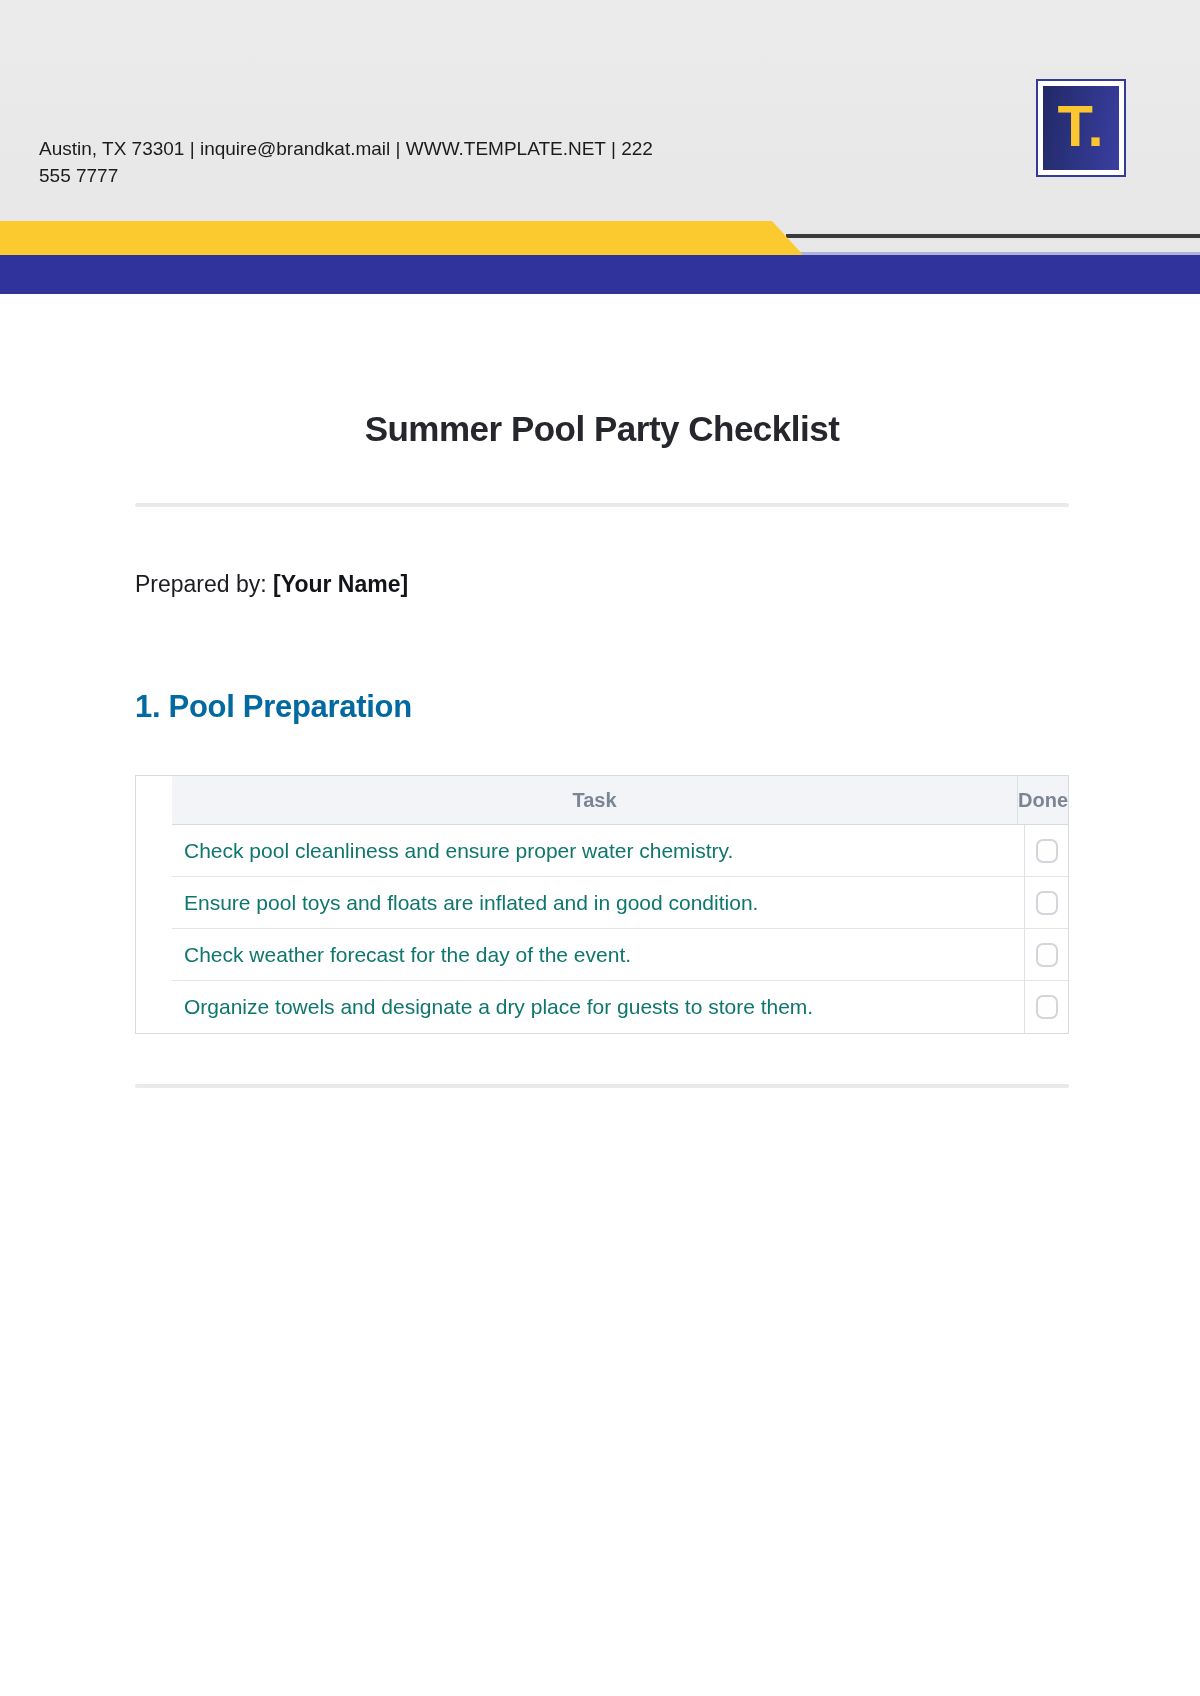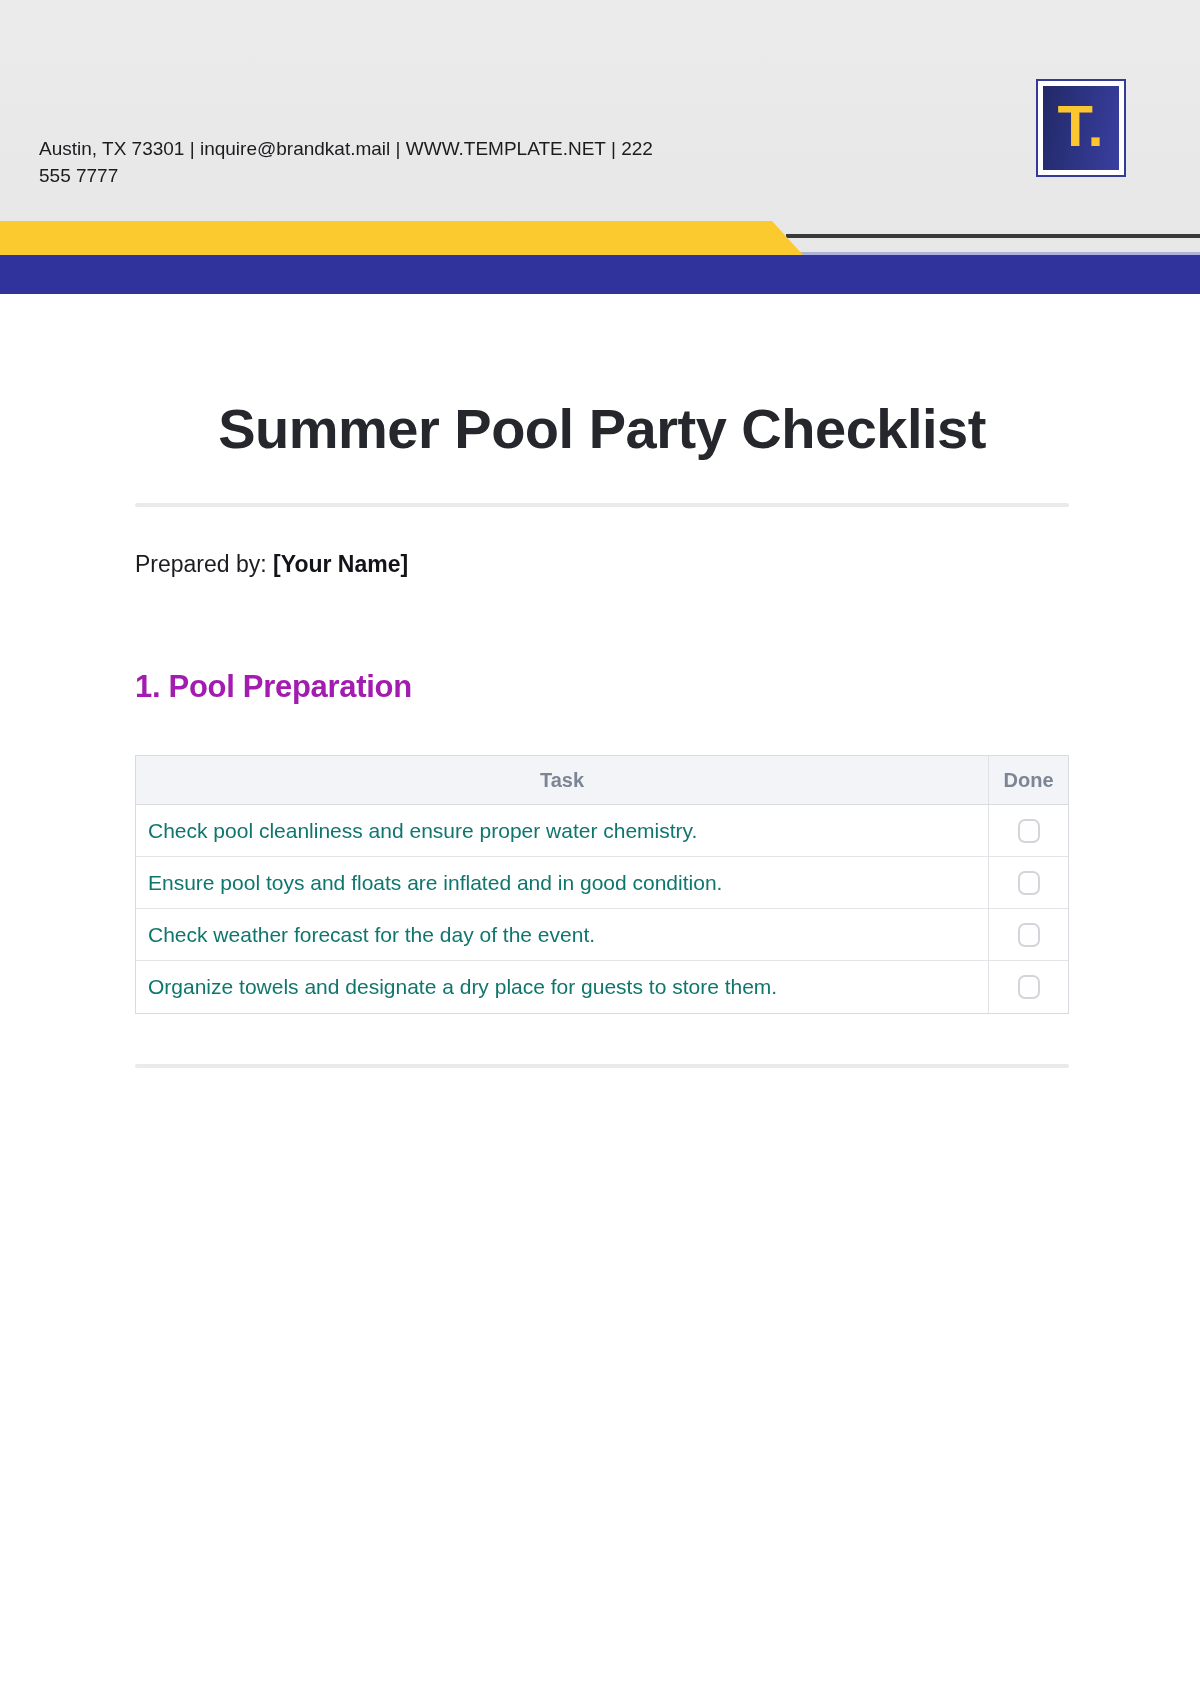--- a/index.html
+++ b/index.html
@@ -73,55 +73,56 @@
   }
 
   
   .content {
     width: 934px;
     margin-left: 135px;
   }
   .doc-title {
     margin-top: 108px;
     text-align: center;
-    font-size: 56px;
+    font-size: 35px;
     line-height: 53px;
     font-weight: 800;
     letter-spacing: -0.5px;
     color: #26272c;
   }
   .divider {
     margin-top: 48px;
     height: 4px;
     border-radius: 2px;
     background: #e9eaec;
   }
   .divider-2 { margin-top: 50px; }
   .prepared {
-    margin-top: 43px;
+    margin-top: 63px;
     font-size: 23px;
     line-height: 28px;
     color: #1c1d21;
   }
   .prepared b { font-weight: 700; color: #131419; }
   .section-heading {
     margin-top: 90px;
     font-size: 31px;
     line-height: 37px;
     font-weight: 800;
     letter-spacing: -0.3px;
-    color: #a21caf;
+    color: #0369a1;
   }
   .section-heading-2 { margin-top: 51px; }
 
   
   .checklist-table {
     margin-top: 50px;
     border: 1px solid #d9dbe0;
     background: #ffffff;
+    padding-left: 36px;
   }
   .t-head {
     display: flex;
     height: 49px;
     background: #f3f4f7;
     border-bottom: 1px solid #d9dbe0;
   }
   .t-row {
     display: flex;
     height: 52px;

